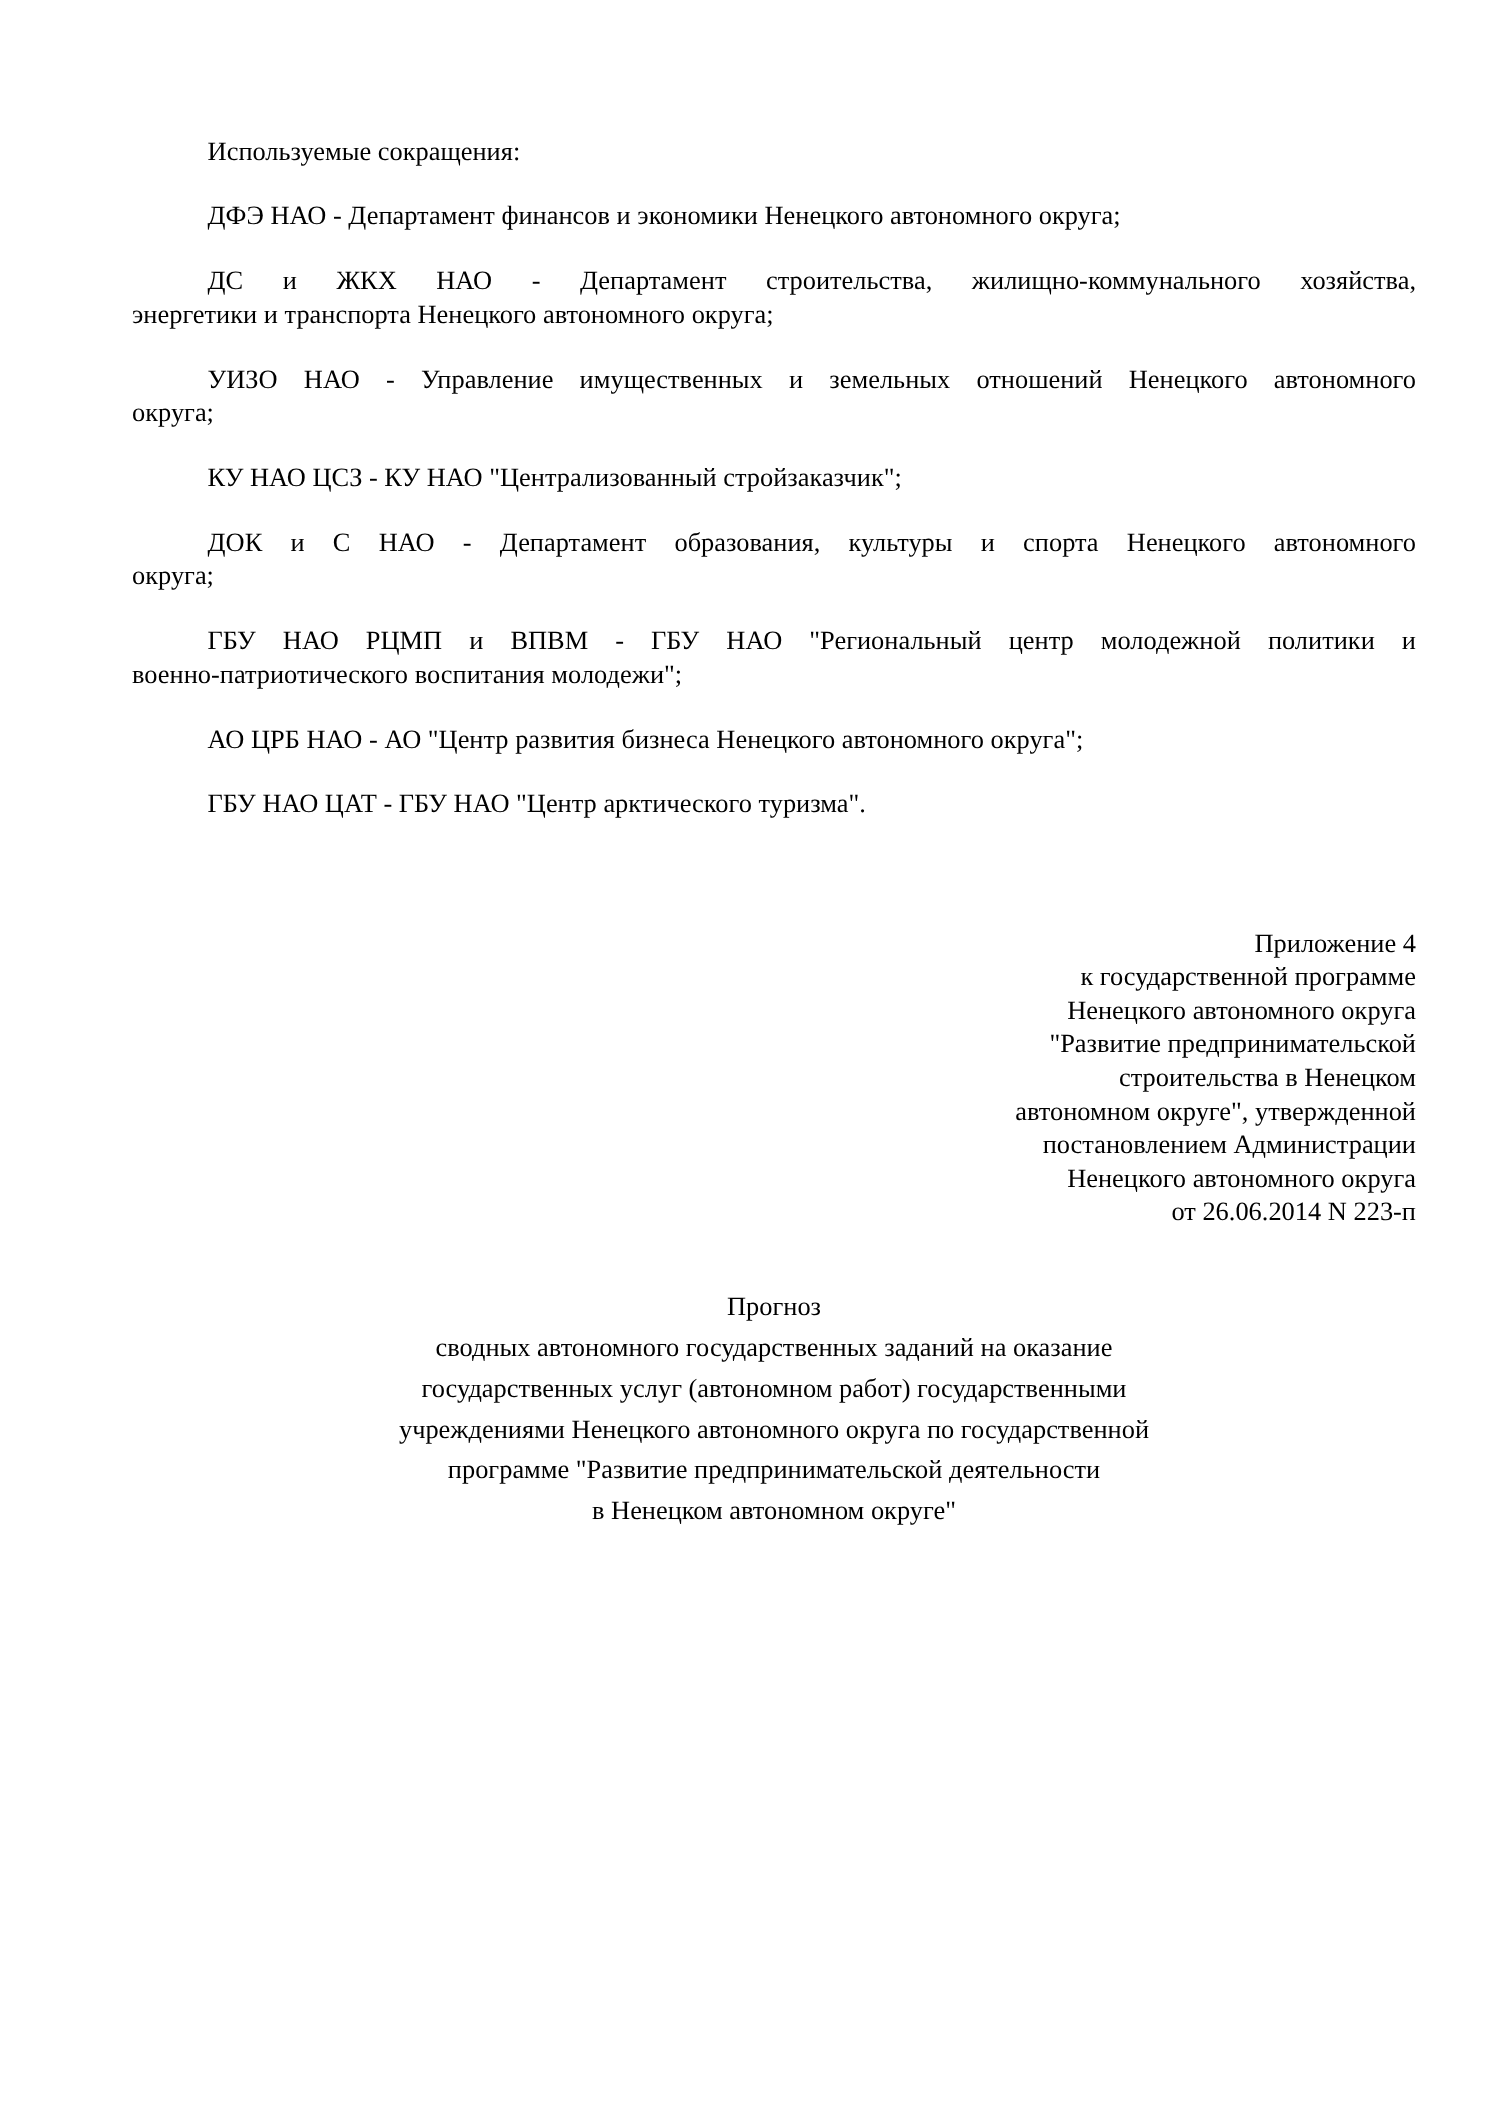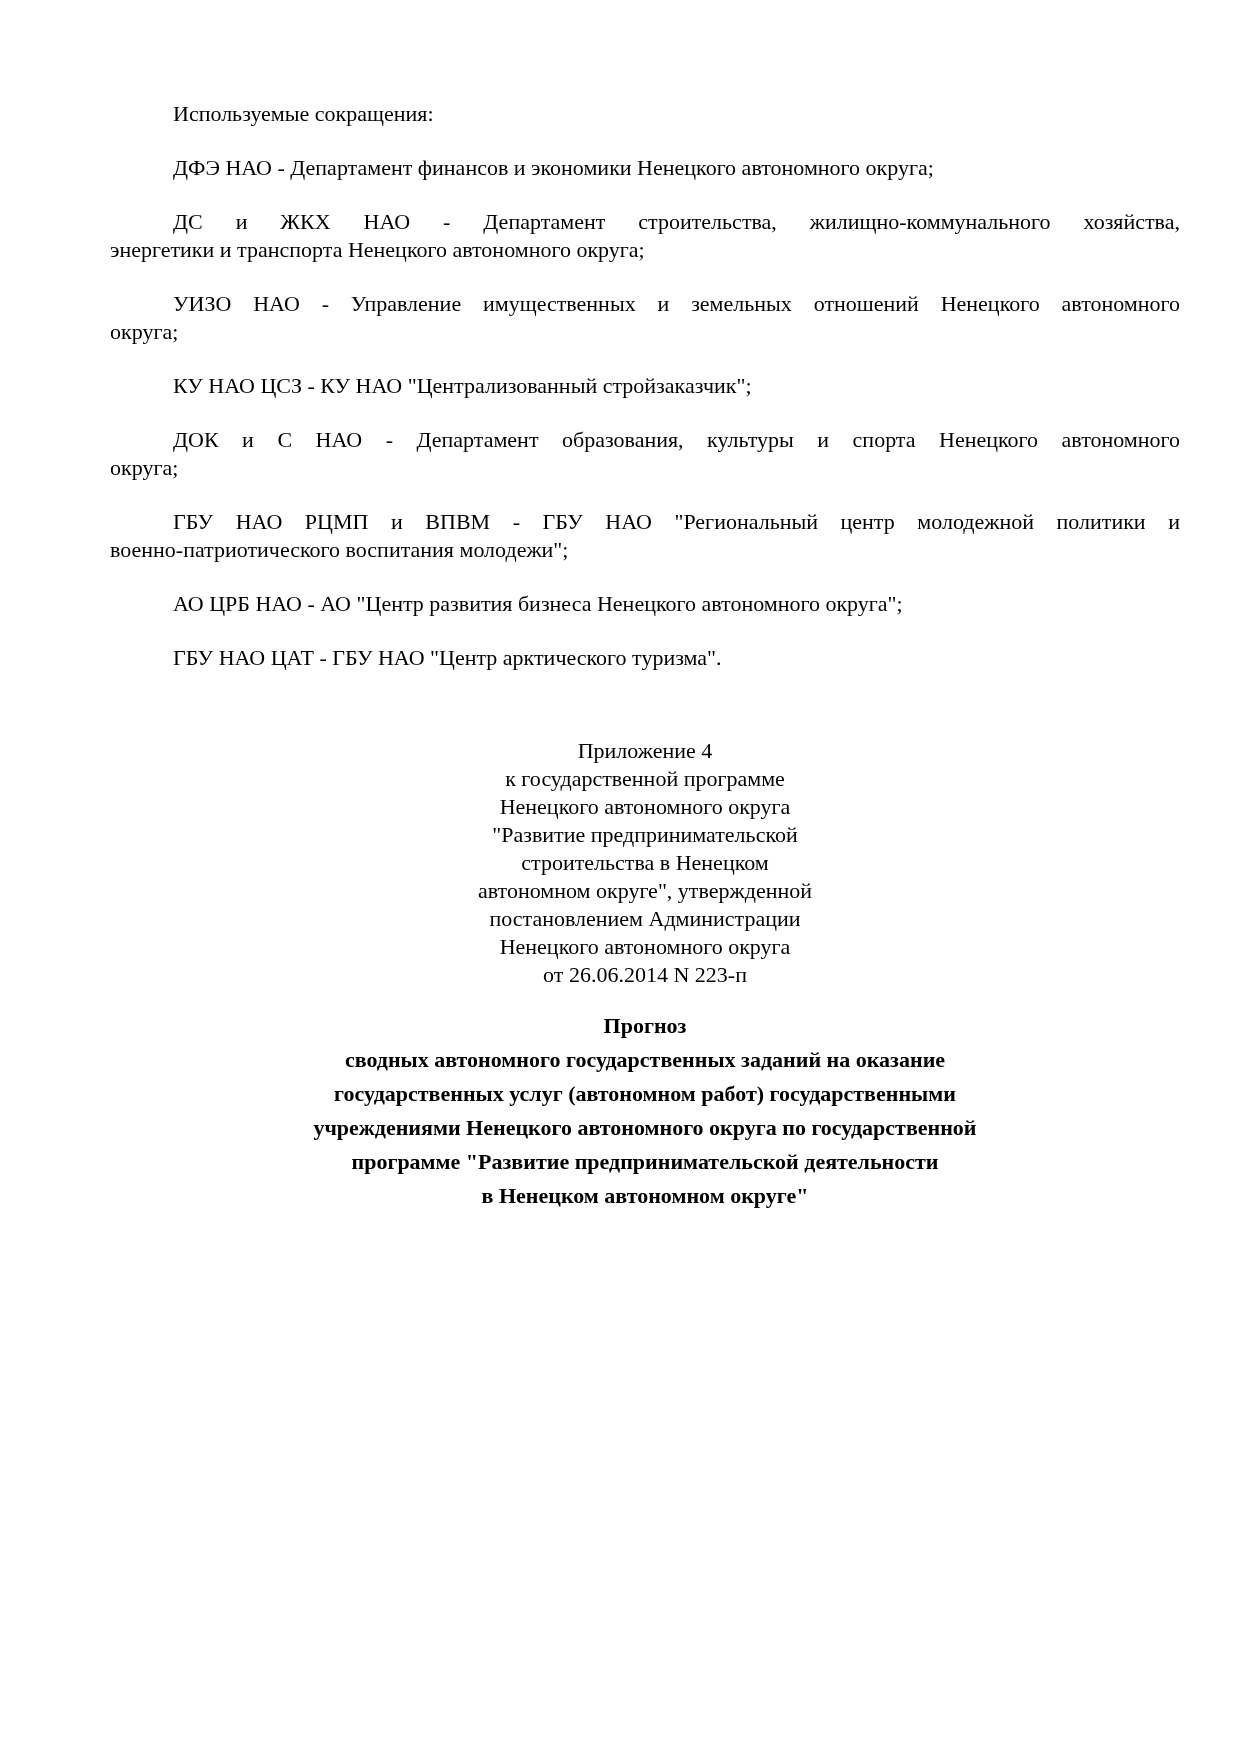--- a/index.html
+++ b/index.html
@@ -15,21 +15,21 @@
     color: #000000;
     font-family: "Liberation Serif", "DejaVu Serif", serif;
     font-size: 22px;
     line-height: 28px;
     overflow: hidden;
     box-sizing: border-box;
   }
   .content {
     position: absolute;
     left: 110px;
-    top: 4px;
+    top: 16px;
     width: 1070px;
     padding-top: 96px;
   }
   .para {
     margin: 0 0 26px 0;
   }
   .line {
     display: block;
     text-align: justify;
     text-align-last: justify;
@@ -37,30 +37,30 @@
     white-space: normal;
   }
   .line.first {
     text-indent: 63px;
   }
   .line.last {
     text-align-last: auto;
     -moz-text-align-last: auto;
   }
   .appendix {
-    margin-top: 65px;
-    text-align: center;
+    margin-top: 88px;
+    text-align: right;
   }
   .appendix-line {
     display: block;
   }
   .doc-title {
-    margin-top: 20px;
+    margin-top: 48px;
     text-align: center;
-    font-weight: bold;
+    font-weight: normal;
     line-height: 34px;
   }
   .title-line {
     display: block;
   }
 </style>
 </head>
 <body>
 
 <div class="page">

